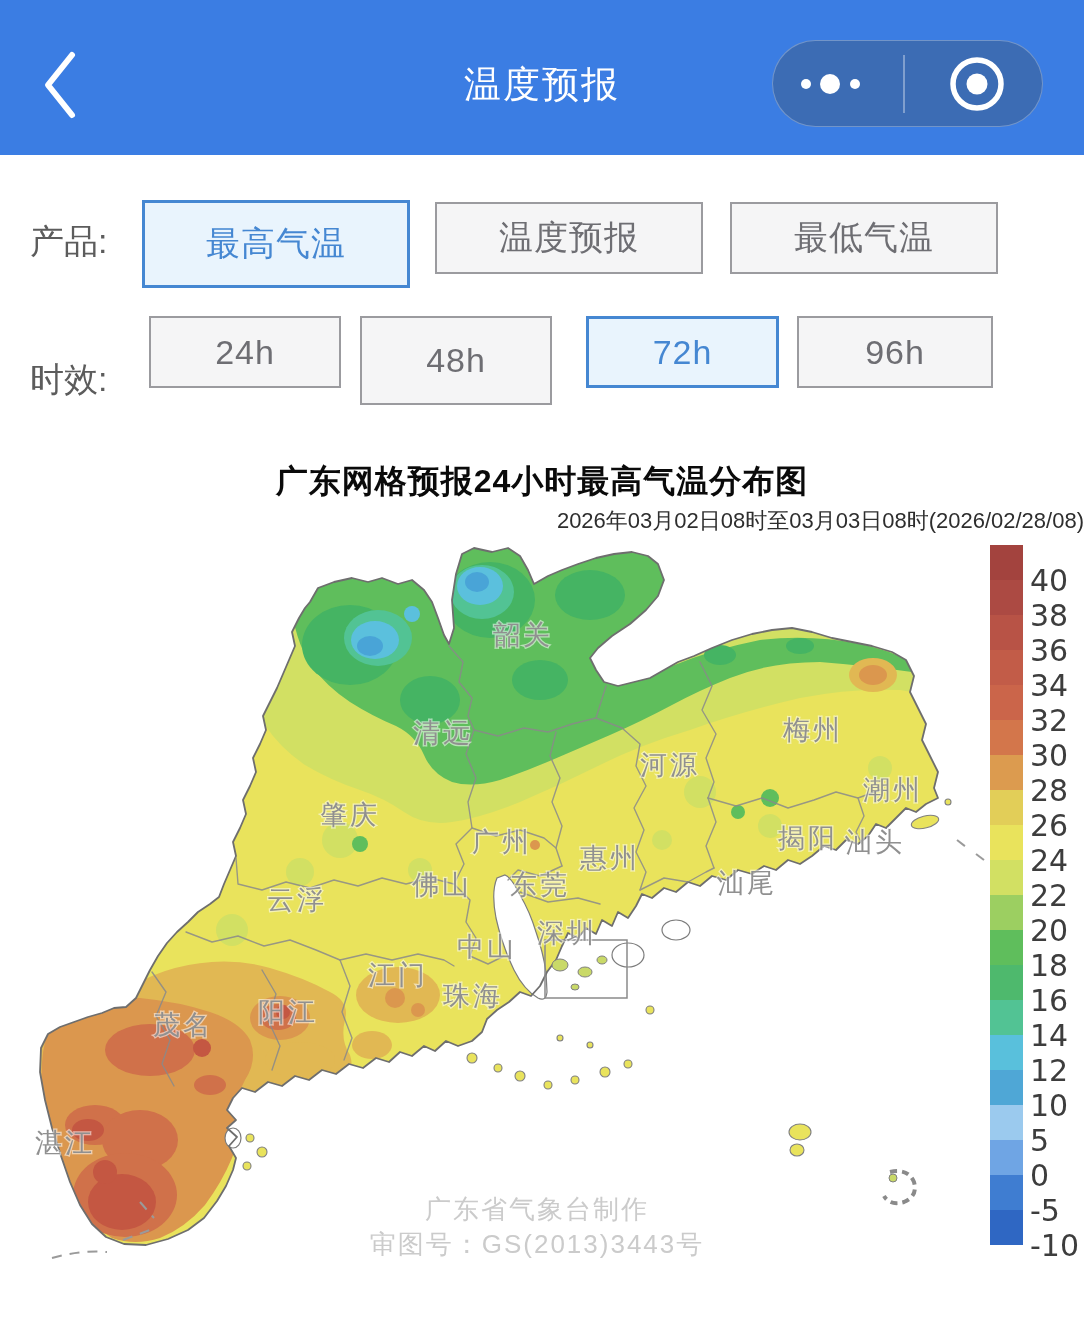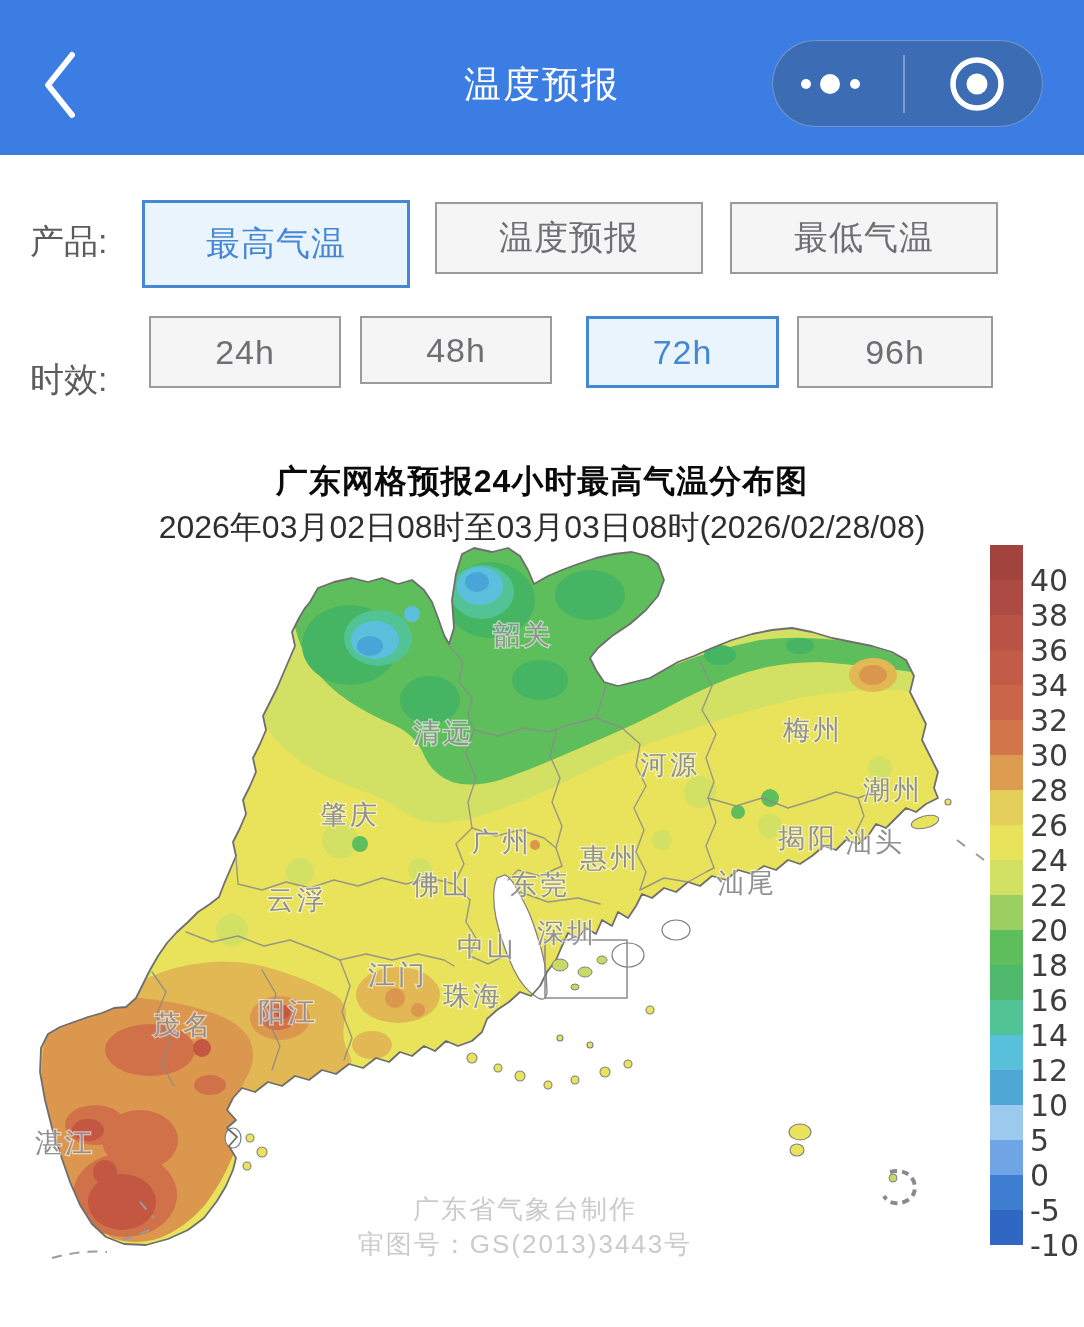--- a/index.html
+++ b/index.html
@@ -18,36 +18,36 @@
   
   .rowlabel{position:absolute;left:30px;font-size:34px;color:#5c5c5c;}
   .btn{position:absolute;box-sizing:border-box;border:2px solid #9B9B9F;background:#F5F5F6;
     color:#6E6E73;font-size:34px;display:flex;align-items:center;justify-content:center;
     cursor:pointer;letter-spacing:1px;}
   .btn.sel{border:3px solid #4587D2;background:#E9F4FD;color:#4587D2;}
 
   
   #map-title{position:absolute;left:0;top:460px;width:1084px;text-align:center;
     font-size:32px;font-weight:bold;color:#0a0a0a;letter-spacing:1px;}
-  #map-subtitle{position:absolute;left:0;top:506px;width:1084px;text-align:center;
-    font-size:32px;color:#2e2e2e;}
+  #map-subtitle{position:absolute;left:0;top:506px;width:1084px;text-align:right;
+    font-size:22px;color:#2e2e2e;}
 
   
   #map-svg{position:absolute;left:0;top:540px;}
   .city{font-size:27px;fill:#909090;letter-spacing:3px;text-anchor:middle;
     paint-order:stroke;stroke:#ffffff;stroke-width:2.5px;stroke-opacity:0.55;
     font-family:"Liberation Sans","DejaVu Sans",sans-serif;}
   .leg{font-size:30px;fill:#3d3d3d;font-family:"DejaVu Sans","Liberation Sans",sans-serif;}
   .border-line{fill:none;stroke:#8a8a8a;stroke-width:1.4;stroke-linejoin:round;stroke-linecap:round;opacity:0.85;}
   .sea{fill:#ffffff;stroke:#7c7c7c;stroke-width:1.2;}
   .isle{fill:#E9E35C;stroke:#808080;stroke-width:1.1;}
   .dashl{fill:none;stroke:#9a9a9a;stroke-width:2;stroke-dasharray:10 8;}
 
   
-  .credit-line{position:absolute;left:0;width:1050px;text-align:center;color:#cbcbcb;font-size:26px;letter-spacing:2px;}
+  .credit-line{position:absolute;left:0;width:1050px;text-align:center;color:#cbcbcb;font-size:26px;letter-spacing:2px;padding-left:12px;}
 </style>
 </head>
 <body>
 
 <div id="page">
 
   <div id="header">
     <div id="back-btn">
       <svg width="70" height="80" viewBox="0 0 70 80">
         <polyline points="42,10 18,40 42,70" fill="none" stroke="#ffffff" stroke-width="6" stroke-linecap="round" stroke-linejoin="round"></polyline>
@@ -79,21 +79,21 @@
   <div class="rowlabel" style="top:219px;">产品:</div>
   <div id="product-row">
       <div class="btn sel" style="left: 142px; top: 200px; width: 268px; height: 88px;">最高气温</div>
       <div class="btn" style="left: 435px; top: 202px; width: 268px; height: 72px;">温度预报</div>
       <div class="btn" style="left: 730px; top: 202px; width: 268px; height: 72px;">最低气温</div>
     </div>
 
   <div class="rowlabel" style="top:320px;margin-top:37px;">时效:</div>
   <div id="period-row">
       <div class="btn" style="left: 149px; top: 316px; width: 192px; height: 72px;">24h</div>
-      <div class="btn" style="left: 360px; top: 316px; width: 192px; height: 68px;">48h</div>
+      <div class="btn" style="left: 360px; top: 316px; width: 192px; height: 89px;">48h</div>
       <div class="btn sel" style="left: 578px; top: 316px; width: 193px; height: 72px; margin-left: 8px;">72h</div>
       <div class="btn" style="left: 797px; top: 316px; width: 196px; height: 72px;">96h</div>
     </div>
 
   <div id="map-title">广东网格预报24小时最高气温分布图</div>
   <div id="map-subtitle">2026年03月02日08时至03月03日08时(2026/02/28/08)</div>
 
   <svg id="map-svg" width="1084" height="740" viewBox="0 0 1084 740">
     <defs>
       <path id="prov" d="M310,62 L318,48 L334,42 L352,38 L368,42 L382,38 L398,44 L412,40 L424,50 L432,62 L438,78 L444,95 L449,104

